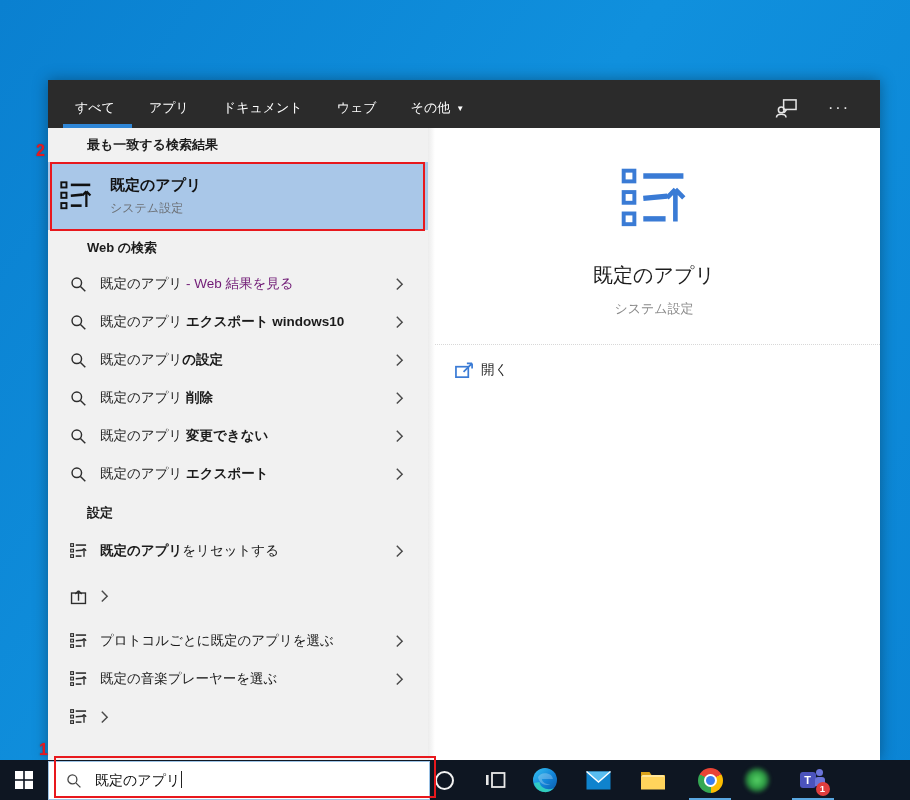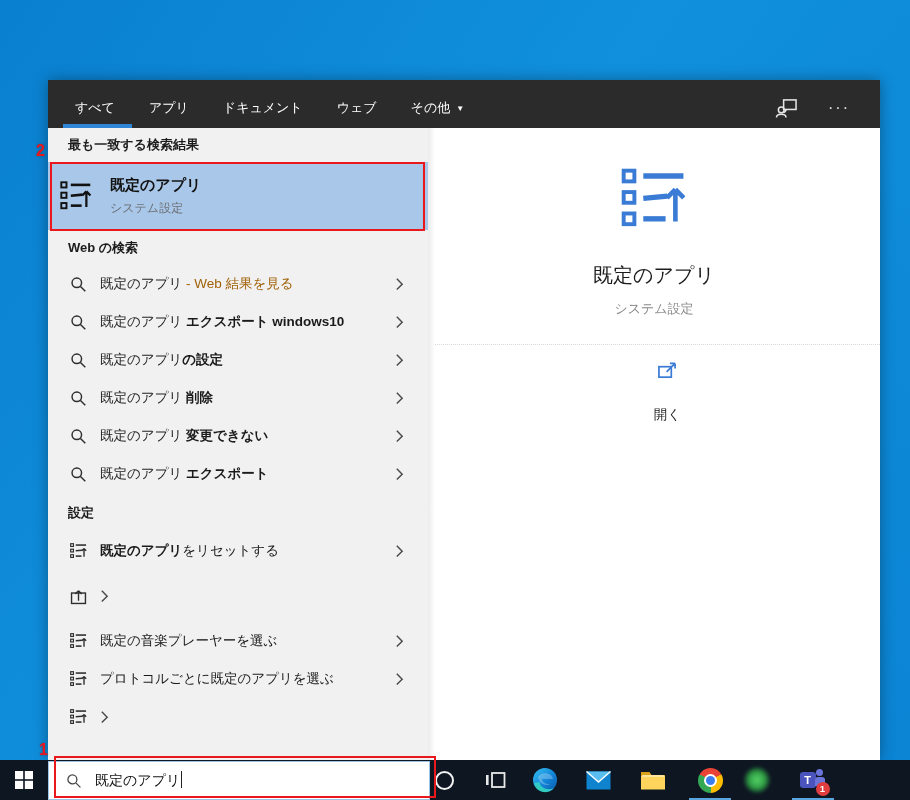--- a/index.html
+++ b/index.html
@@ -19,48 +19,48 @@
     display:flex; align-items:center; padding:8px 30px 0 27px; }
   .tabs { display:flex; gap:34px; align-items:center; }
   .tab { color:#ffffff; font-size:13px; cursor:default; white-space:nowrap; }
   .tab .dd { font-size:8px; margin-left:6px; vertical-align:1px; }
   .tab-underline { position:absolute; left:15px; bottom:0; width:69px; height:4px; background:#2f86d6; }
   .hdr-icons { margin-left:auto; display:flex; gap:30px; align-items:center; color:#e6e6e6; }
   .ellipsis { font-size:16px; letter-spacing:2px; line-height:10px; color:#e6e6e6; }
 
   
   .left-col { position:absolute; top:48px; left:0; width:380px; height:632px; background:#f1f1f1; }
-  .sec-h { font-size:13px; font-weight:700; color:#1c1c1c; padding-left:20px; display:flex; align-items:center; }
+  .sec-h { font-size:13px; font-weight:700; color:#1c1c1c; padding-left:20px; display:flex; align-items:center;margin-left:19px; }
   .sec-h.first { height:34px; }
   .sec-h.mid { height:35px; }
   .sec-h.set { height:39px;text-align:right; }
 
   .best-item { height:68px; background:#a9c7e8; display:flex; align-items:center; padding-left:12px; }
   .best-icon { width:32px; height:30px; color:#111; margin-right:18px; }
   .best-txt .t1 { font-size:15px; font-weight:700; color:#111; }
   .best-txt .t2 { font-size:12px; color:#6c7075; margin-top:5px; }
 
   .row { display:flex; align-items:center; height:38px; padding:0 24px 0 22px; }
   .row.tall { height:52px; }
   .row .ric { width:17px; height:17px; color:#2d2d2d; margin-right:13px; flex:0 0 auto; }
   .row .rtext { flex:1; font-size:13.5px; color:#1b1b1b; line-height:1.3; padding-right:10px; }
-  .row .rtext .gray { color:#a16207; }
+  .row .rtext .gray { color:#701a75; }
   .row .rtext .bold { font-weight:700; }
   .row .chev { width:9px; height:15px; color:#4a4a4a; flex:0 0 auto; }
 
   
   .right-col { position:absolute; top:48px; left:380px; width:452px; height:632px; background:#ffffff; }
   .right-col::before { content:""; position:absolute; left:0; top:0; bottom:0; width:7px;
     background:linear-gradient(90deg,#ececec,#f7f7f7 60%,#ffffff); }
   .hero { text-align:center; padding-top:40px; }
   .hero-icon { width:66px; height:58px; margin:0 auto; color:#3a7bd5; }
   .hero-title { font-size:20px; color:#1c1c1c; margin-top:36px; }
   .hero-sub { font-size:13px; color:#8a8a8a; margin-top:11px; }
   .divider { border-top:1px dotted #d8d8d8; margin-top:26px; }
-  .open-row { display:flex; align-items:center; gap:27px; padding:16px 0 0 27px;flex-direction:column; }
+  .open-row { display:flex; align-items:center; gap:7px; padding:16px 0 0 27px; }
   .open-icon { width:19px; height:18px; color:#3a7bd5; }
   .open-label { font-size:13.5px; color:#1b1b1b; }
 
   
   .taskbar { position:absolute; left:0; top:760px; width:910px; height:40px; background:#0e1622; }
   .start-btn { position:absolute; left:0; top:0; width:48px; height:40px; display:flex; align-items:center; justify-content:center; }
   .tb-search { position:absolute; left:48px; top:1px; width:382px; height:39px; background:#ffffff;
     border:1px solid #9dc3e6; display:flex; align-items:center; padding-left:17px; gap:13px; }
   .tb-search .mag { width:16px; height:16px; color:#444; flex:0 0 auto; }
   .tb-search .val { font-size:14px; color:#111; }
@@ -266,40 +266,40 @@
           <svg viewBox="0 0 37 33" fill="none" stroke="currentColor">
             <rect x="1.5" y="1.5" width="6" height="6" stroke-width="2.5"></rect>
             <rect x="1.5" y="13.5" width="6" height="6" stroke-width="2.5"></rect>
             <rect x="1.5" y="25.5" width="6" height="6" stroke-width="2.5"></rect>
             <path d="M12.5 4.5 H35" stroke-width="3.4"></path>
             <path d="M12.5 17 L26 15.8" stroke-width="3.4"></path>
             <path d="M12.5 28.5 H25" stroke-width="3.4"></path>
             <path d="M30.5 30 V12 M30.5 12 L25.8 16.8 M30.5 12 L35.2 16.8" stroke-width="3"></path>
           </svg>
         </span>
-      <span class="rtext"><span class="bold"></span><span>既定の音楽プレーヤーを選ぶ</span></span>
+      <span class="rtext"><span class="bold"></span><span>プロトコルごとに既定のアプリを選ぶ</span></span>
       <span class="chev">
           <svg viewBox="0 0 10 16" fill="none" stroke="currentColor" stroke-width="1.6">
             <path d="M2 2 L8 8 L2 14"></path>
           </svg>
         </span>
     </div>
     <div class="row">
       <span class="ric">
           <svg viewBox="0 0 37 33" fill="none" stroke="currentColor">
             <rect x="1.5" y="1.5" width="6" height="6" stroke-width="2.5"></rect>
             <rect x="1.5" y="13.5" width="6" height="6" stroke-width="2.5"></rect>
             <rect x="1.5" y="25.5" width="6" height="6" stroke-width="2.5"></rect>
             <path d="M12.5 4.5 H35" stroke-width="3.4"></path>
             <path d="M12.5 17 L26 15.8" stroke-width="3.4"></path>
             <path d="M12.5 28.5 H25" stroke-width="3.4"></path>
             <path d="M30.5 30 V12 M30.5 12 L25.8 16.8 M30.5 12 L35.2 16.8" stroke-width="3"></path>
           </svg>
         </span>
-      <span class="rtext"><span class="bold"></span><span>プロトコルごとに既定のアプリを選ぶ</span></span>
+      <span class="rtext"><span class="bold"></span><span>既定の音楽プレーヤーを選ぶ</span></span>
       <span class="chev">
           <svg viewBox="0 0 10 16" fill="none" stroke="currentColor" stroke-width="1.6">
             <path d="M2 2 L8 8 L2 14"></path>
           </svg>
         </span>
     </div>
     <div class="row">
       <span class="ric">
           <svg viewBox="0 0 37 33" fill="none" stroke="currentColor">
             <rect x="1.5" y="1.5" width="6" height="6" stroke-width="2.5"></rect>

